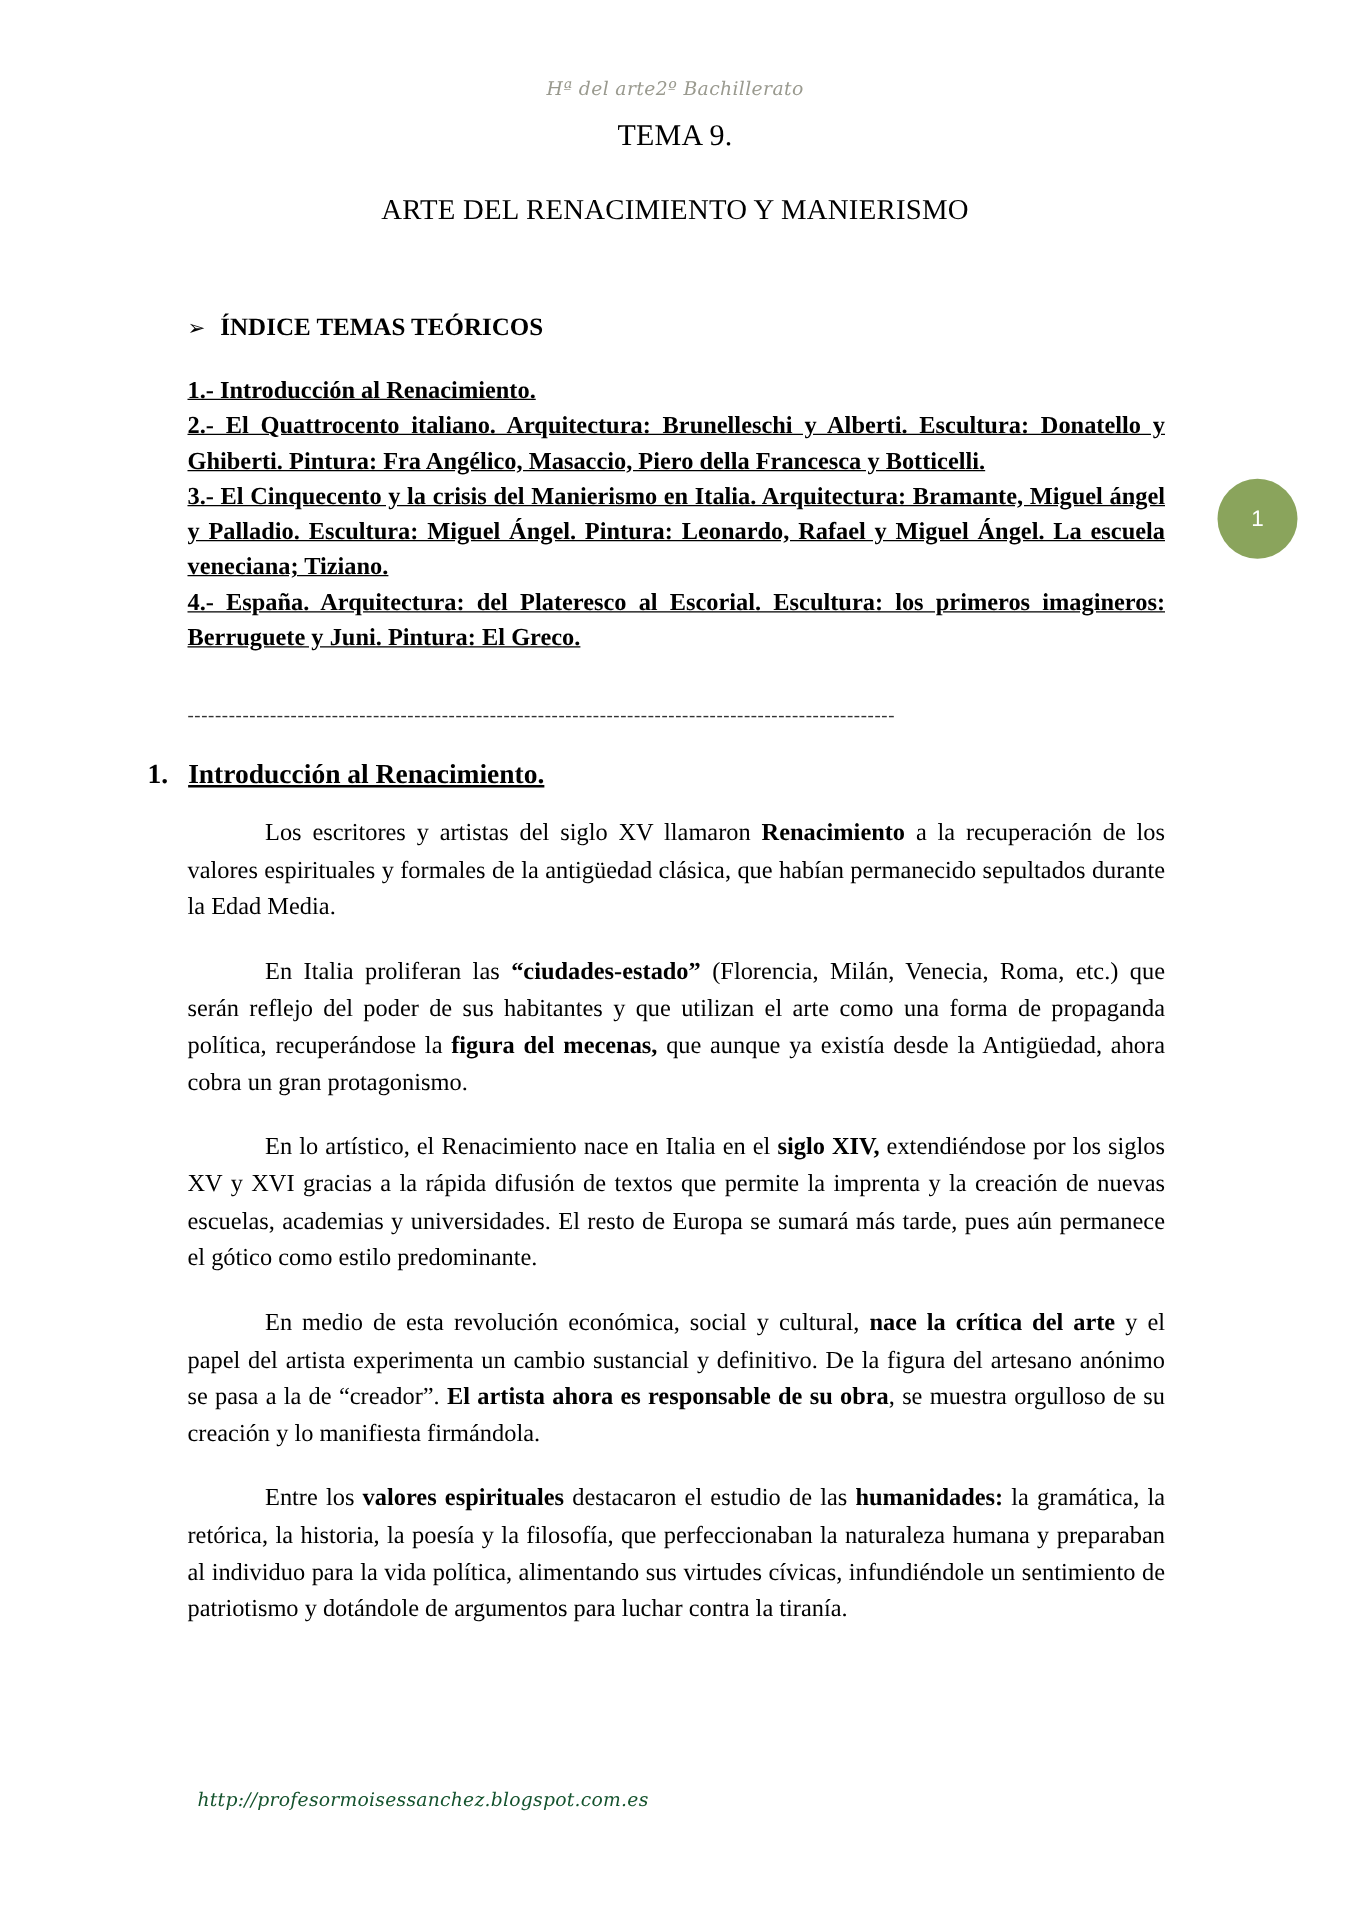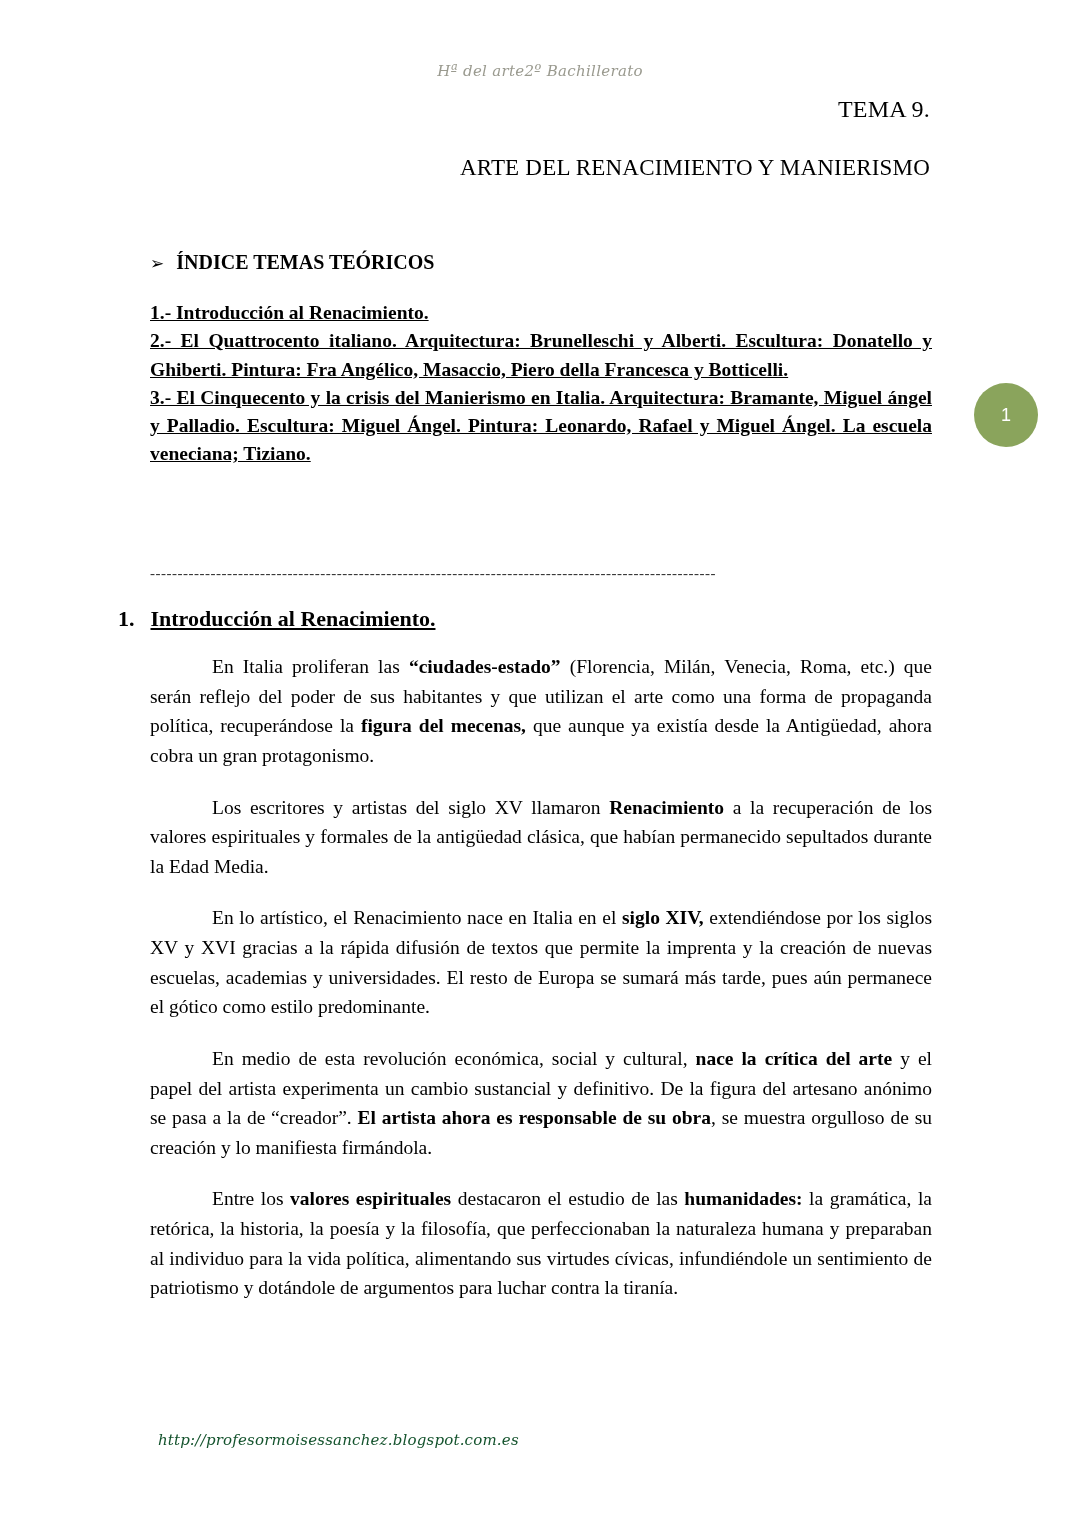--- a/index.html
+++ b/index.html
@@ -37,28 +37,26 @@
     top: 96px;
     left: 150px;
     right: 150px;
     text-align: center;
   }
   .title-1 {
     font-size: 24px;
     font-weight: normal;
     letter-spacing: 0.2px;
     margin: 0 0 32px 0;
-    text-align: right;
   }
   .title-2 {
     font-size: 23px;
     font-weight: normal;
     letter-spacing: 0.2px;
     margin: 0;
-    text-align: right;
   }
 
   .page-number {
     position: absolute;
     top: 383px;
     right: 42px;
     width: 64px;
     height: 64px;
     border-radius: 50%;
     background: #8aa45c;
@@ -170,32 +168,33 @@
 
   <div class="index-heading">
     <span class="arrow-icon">➢</span>
     <span>ÍNDICE TEMAS TEÓRICOS</span>
   </div>
 
   <div class="index-list">
     <p class="index-item">1.- Introducción al Renacimiento.</p>
     <p class="index-item">2.- El Quattrocento italiano. Arquitectura: Brunelleschi y Alberti. Escultura: Donatello y Ghiberti. Pintura: Fra Angélico, Masaccio, Piero della Francesca y Botticelli.</p>
     <p class="index-item">3.- El Cinquecento y la crisis del Manierismo en Italia. Arquitectura: Bramante, Miguel ángel y Palladio. Escultura: Miguel Ángel. Pintura: Leonardo, Rafael y Miguel Ángel. La escuela veneciana; Tiziano.</p>
+    <p class="index-item">4.- España. Arquitectura: del Plateresco al Escorial. Escultura: los primeros imagineros: Berruguete y Juni. Pintura: El Greco.</p>
   </div>
 
   <div class="divider">-------------------------------------------------------------------------------------------------------</div>
 
   <div class="section-heading">
     <span class="num">1.</span>
     <span class="txt">Introducción al Renacimiento.</span>
   </div>
 
   <div class="body" id="body-text">
+      <p><span>Los escritores y artistas del siglo XV llamaron </span><b>Renacimiento</b><span> a la recuperación de los valores espirituales y formales de la antigüedad clásica, que habían permanecido sepultados durante la Edad Media.</span></p>
       <p><span>En Italia proliferan las </span><b>“ciudades-estado”</b><span> (Florencia, Milán, Venecia, Roma, etc.) que serán reflejo del poder de sus habitantes y que utilizan el arte como una forma de propaganda política, recuperándose la </span><b>figura del mecenas,</b><span> que aunque ya existía desde la Antigüedad, ahora cobra un gran protagonismo.</span></p>
-      <p><span>Los escritores y artistas del siglo XV llamaron </span><b>Renacimiento</b><span> a la recuperación de los valores espirituales y formales de la antigüedad clásica, que habían permanecido sepultados durante la Edad Media.</span></p>
       <p><span>En lo artístico, el Renacimiento nace en Italia en el </span><b>siglo XIV,</b><span> extendiéndose por los siglos XV y XVI gracias a la rápida difusión de textos que permite la imprenta y la creación de nuevas escuelas, academias y universidades. El resto de Europa se sumará más tarde, pues aún permanece el gótico como estilo predominante.</span></p>
       <p><span>En medio de esta revolución económica, social y cultural, </span><b>nace la crítica del arte</b><span> y el papel del artista experimenta un cambio sustancial y definitivo. De la figura del artesano anónimo se pasa a la de “creador”. </span><b>El artista ahora es responsable de su obra</b><span>, se muestra orgulloso de su creación y lo manifiesta firmándola.</span></p>
       <p><span>Entre los </span><b>valores espirituales</b><span> destacaron el estudio de las </span><b>humanidades:</b><span> la gramática, la retórica, la historia, la poesía y la filosofía, que perfeccionaban la naturaleza humana y preparaban al individuo para la vida política, alimentando sus virtudes cívicas, infundiéndole un sentimiento de patriotismo y dotándole de argumentos para luchar contra la tiranía.</span></p>
     </div>
 
   <div class="footer">http://profesormoisessanchez.blogspot.com.es</div>
 
 </div>
 
 </body></html>

